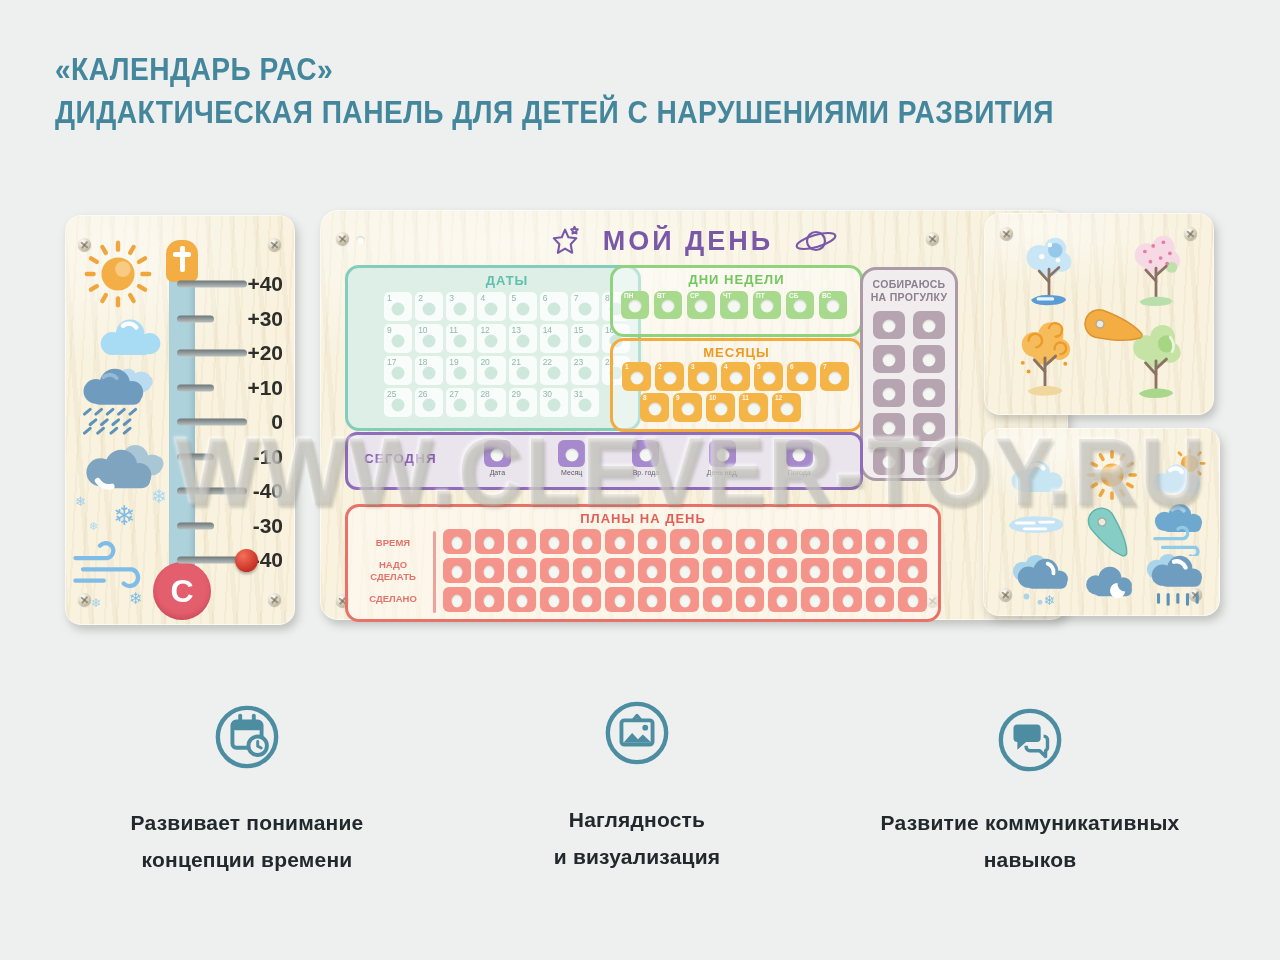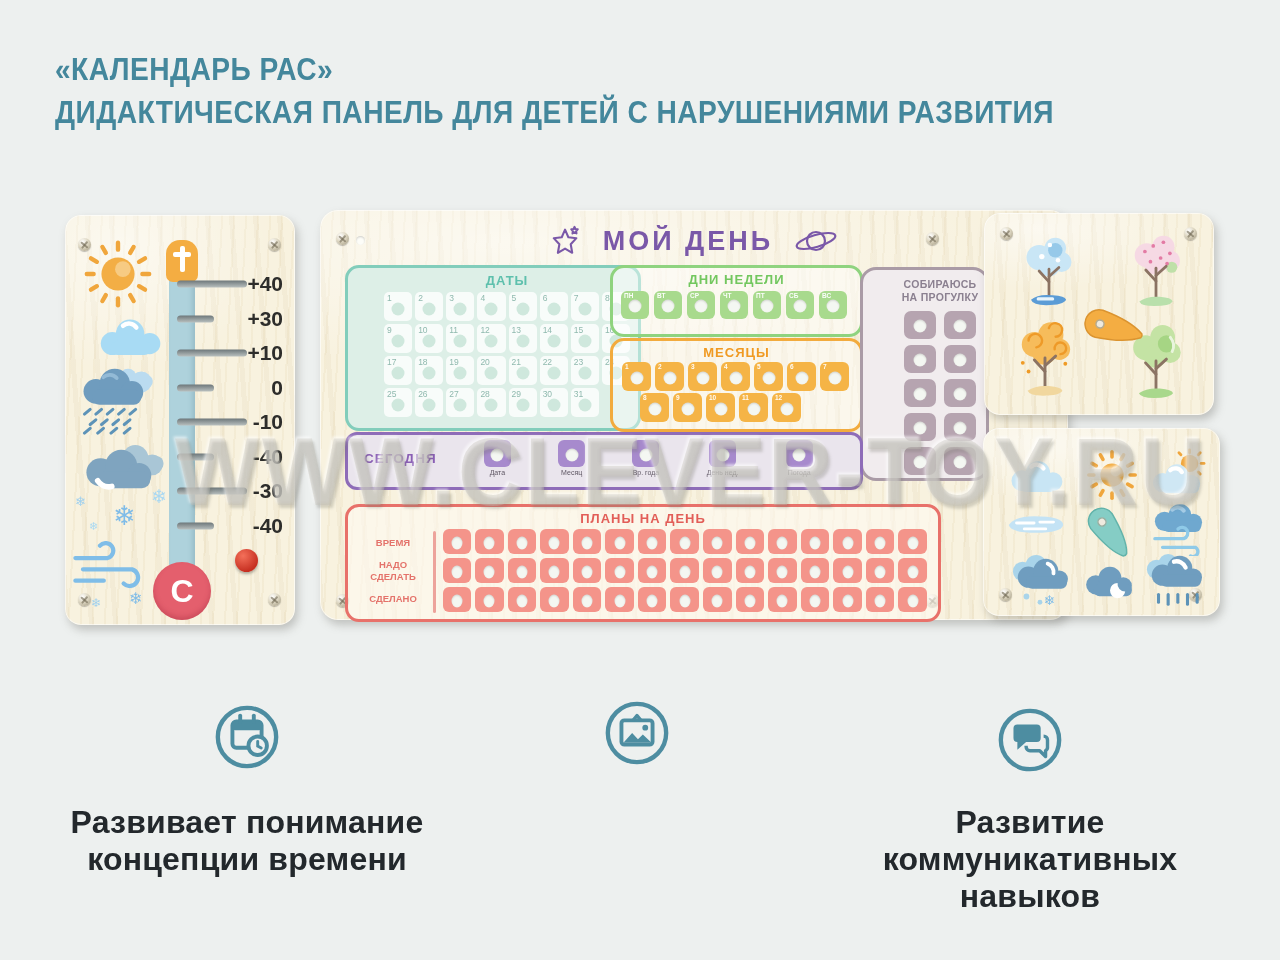--- a/index.html
+++ b/index.html
@@ -76,21 +76,21 @@
   .sec-days .sec-label{color:#72c75f;font-size:13px;margin-top:4px;}
   .days-row{display:flex;gap:5px;padding:4px 8px;}
   .day-tile{width:28px;height:28px;background:#a8da8d;border-radius:6px;}
 
   .sec-months{left:290px;top:128px;width:247px;height:88px;border:3px solid #f2ab3e;background:rgba(255,255,255,.4);}
   .sec-months .sec-label{color:#f09a22;font-size:13px;margin-top:4px;}
   .months-row{display:flex;gap:4px;padding:2px 9px 0 9px;}
   .months-row.r2{padding-left:27px;}
   .month-tile{width:29px;height:29px;background:#f5b446;border-radius:6px;}
 
-  .sec-walk{left:540px;top:57px;width:92px;height:208px;border:3px solid #aa9ba6;background:#f1ecee;border-radius:16px;padding-left:31px;}
+  .sec-walk{left:540px;top:57px;width:92px;height:208px;border:3px solid #aa9ba6;background:#f1ecee;border-radius:16px;}
   .sec-walk .sec-label{color:#8b8090;font-size:10.5px;margin-top:8px;line-height:13px;letter-spacing:.3px;white-space:pre-line;}
   .walk-grid{display:grid;grid-template-columns:1fr 1fr;gap:6px 8px;padding:7px 10px;}
   .walk-tile{height:28px;background:#b6a4b0;border-radius:7px;}
 
   .sec-today{left:25px;top:222px;width:512px;height:52px;border:3px solid #8e6cb8;background:#eae5ed;
     border-radius:12px;display:flex;align-items:flex-start;}
   .today-label{color:#8a5fb5;font-size:13.5px;font-weight:bold;letter-spacing:1px;margin:16px 0 0 16px;}
   .today-slots{flex:1;display:flex;justify-content:space-evenly;padding-top:5px;}
   .today-slot{display:flex;flex-direction:column;align-items:center;}
   .today-tile{width:27px;height:27px;background:#a78acd;border-radius:6px;}
@@ -106,21 +106,21 @@
   .plan-row{display:flex;gap:4px;}
   .plan-tile{flex:1;height:25px;background:#f4948a;border-radius:6px;}
   .plan-tile.tile::after{width:11px;height:13px;border-radius:50%;}
 
   
   .tree{position:absolute;}
   .pointer{position:absolute;}
 
   
   .feat-icon{position:absolute;width:70px;height:70px;}
-  .feat-caption{position:absolute;text-align:center;font-size:32px;line-height:37px;color:#23282c;
+  .feat-caption{position:absolute;text-align:center;font-size:21px;line-height:37px;color:#23282c;
     font-weight:bold;white-space:pre-line;letter-spacing:.2px;}
 
   
   .watermark{position:absolute;left:140px;top:416px;width:1000px;text-align:center;z-index:40;
     font-size:97px;font-weight:bold;letter-spacing:2px;white-space:nowrap;pointer-events:none;
     color:rgba(190,188,178,.34);
     text-shadow:2px 3px 3px rgba(110,110,102,.28), -2px -2px 3px rgba(255,255,255,.6);
     transform:scaleX(.93);transform-origin:center;}
 </style>
 </head>
@@ -237,20 +237,24 @@
         <div class="t-row">
         <span class="t-tick"></span>
         <span class="t-lbl">+40</span>
       </div>
         <div class="t-row">
         <span class="t-tick"></span>
         <span class="t-lbl">+30</span>
       </div>
         <div class="t-row">
         <span class="t-tick"></span>
+        <span class="t-lbl">+20</span>
+      </div>
+        <div class="t-row">
+        <span class="t-tick"></span>
         <span class="t-lbl">+10</span>
       </div>
         <div class="t-row">
         <span class="t-tick"></span>
         <span class="t-lbl">0</span>
       </div>
         <div class="t-row">
         <span class="t-tick"></span>
         <span class="t-lbl">-10</span>
       </div>
@@ -813,20 +817,22 @@
   <div class="feat-caption" style="left:47px;top:804px;width:400px;">Развивает понимание
 концепции времени</div>
 
   <svg class="feat-icon" style="left:602px;top:698px;" viewBox="0 0 72 72" fill="none" stroke="#4d8da1">
     <circle cx="36" cy="36" r="30" stroke-width="4.5"></circle>
     <rect x="20" y="23" width="32" height="25" rx="3" stroke-width="4"></rect>
     <path d="M32 23 l4 -5 4 5" stroke-width="3.5" stroke-linejoin="round"></path>
     <circle cx="44.5" cy="30.5" r="3" fill="#4d8da1" stroke="none"></circle>
     <path d="M22 46 l9 -10 6 6.5 5 -5 9 8.5 z" fill="#4d8da1" stroke="none"></path>
   </svg>
+  <div class="feat-caption" style="left:457px;top:801px;width:360px;">Наглядность
+и визуализация</div>
 
   <svg class="feat-icon" style="left:995px;top:705px;" viewBox="0 0 72 72" fill="none" stroke="#4d8da1">
     <circle cx="36" cy="36" r="30" stroke-width="4.5"></circle>
     <path d="M23 20 h20 a4 4 0 0 1 4 4 v10 a4 4 0 0 1 -4 4 h-11 l-9 8 v-8 a4 4 0 0 1 -4 -4 v-10 a4 4 0 0 1 4 -4 z" fill="#4d8da1" stroke="none"></path>
     <path d="M32 42 v1 a4 4 0 0 0 4 4 h10 l6 6 v-6 a4 4 0 0 0 2 -4 v-7 a4 4 0 0 0 -4 -4" stroke-width="3.5" stroke-linejoin="round"></path>
   </svg>
   <div class="feat-caption" style="left:810px;top:804px;width:440px;">Развитие коммуникативных
 навыков</div>
 
 </div>

